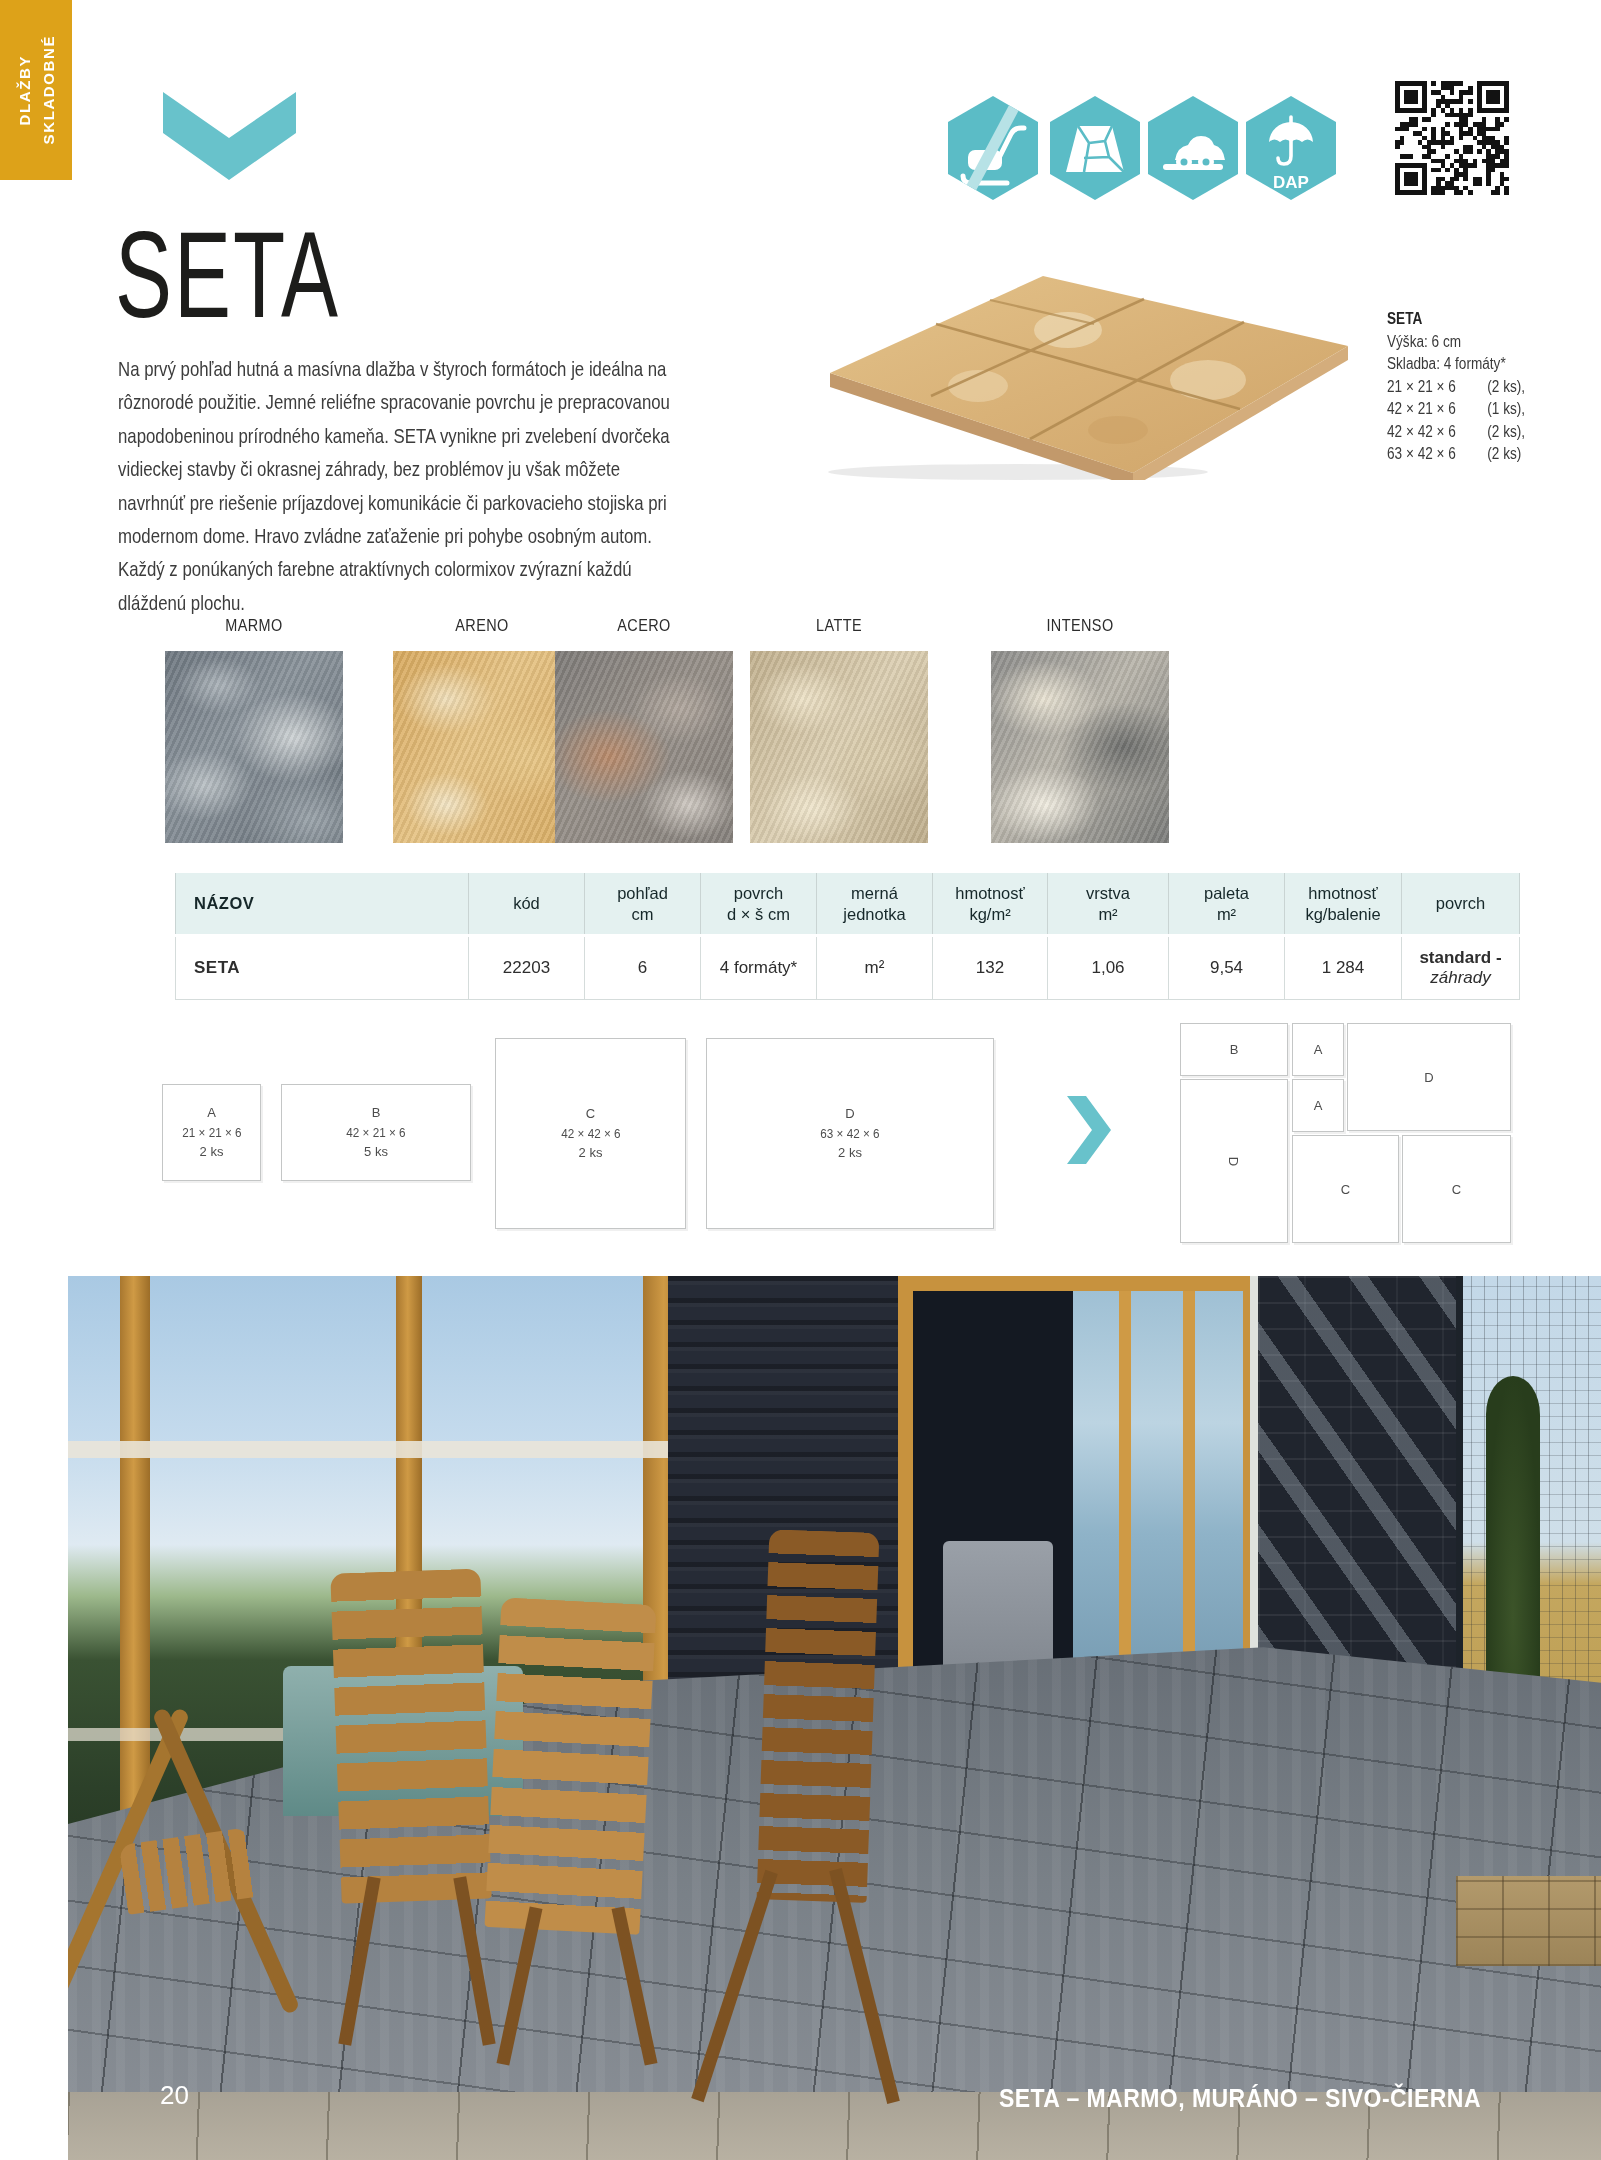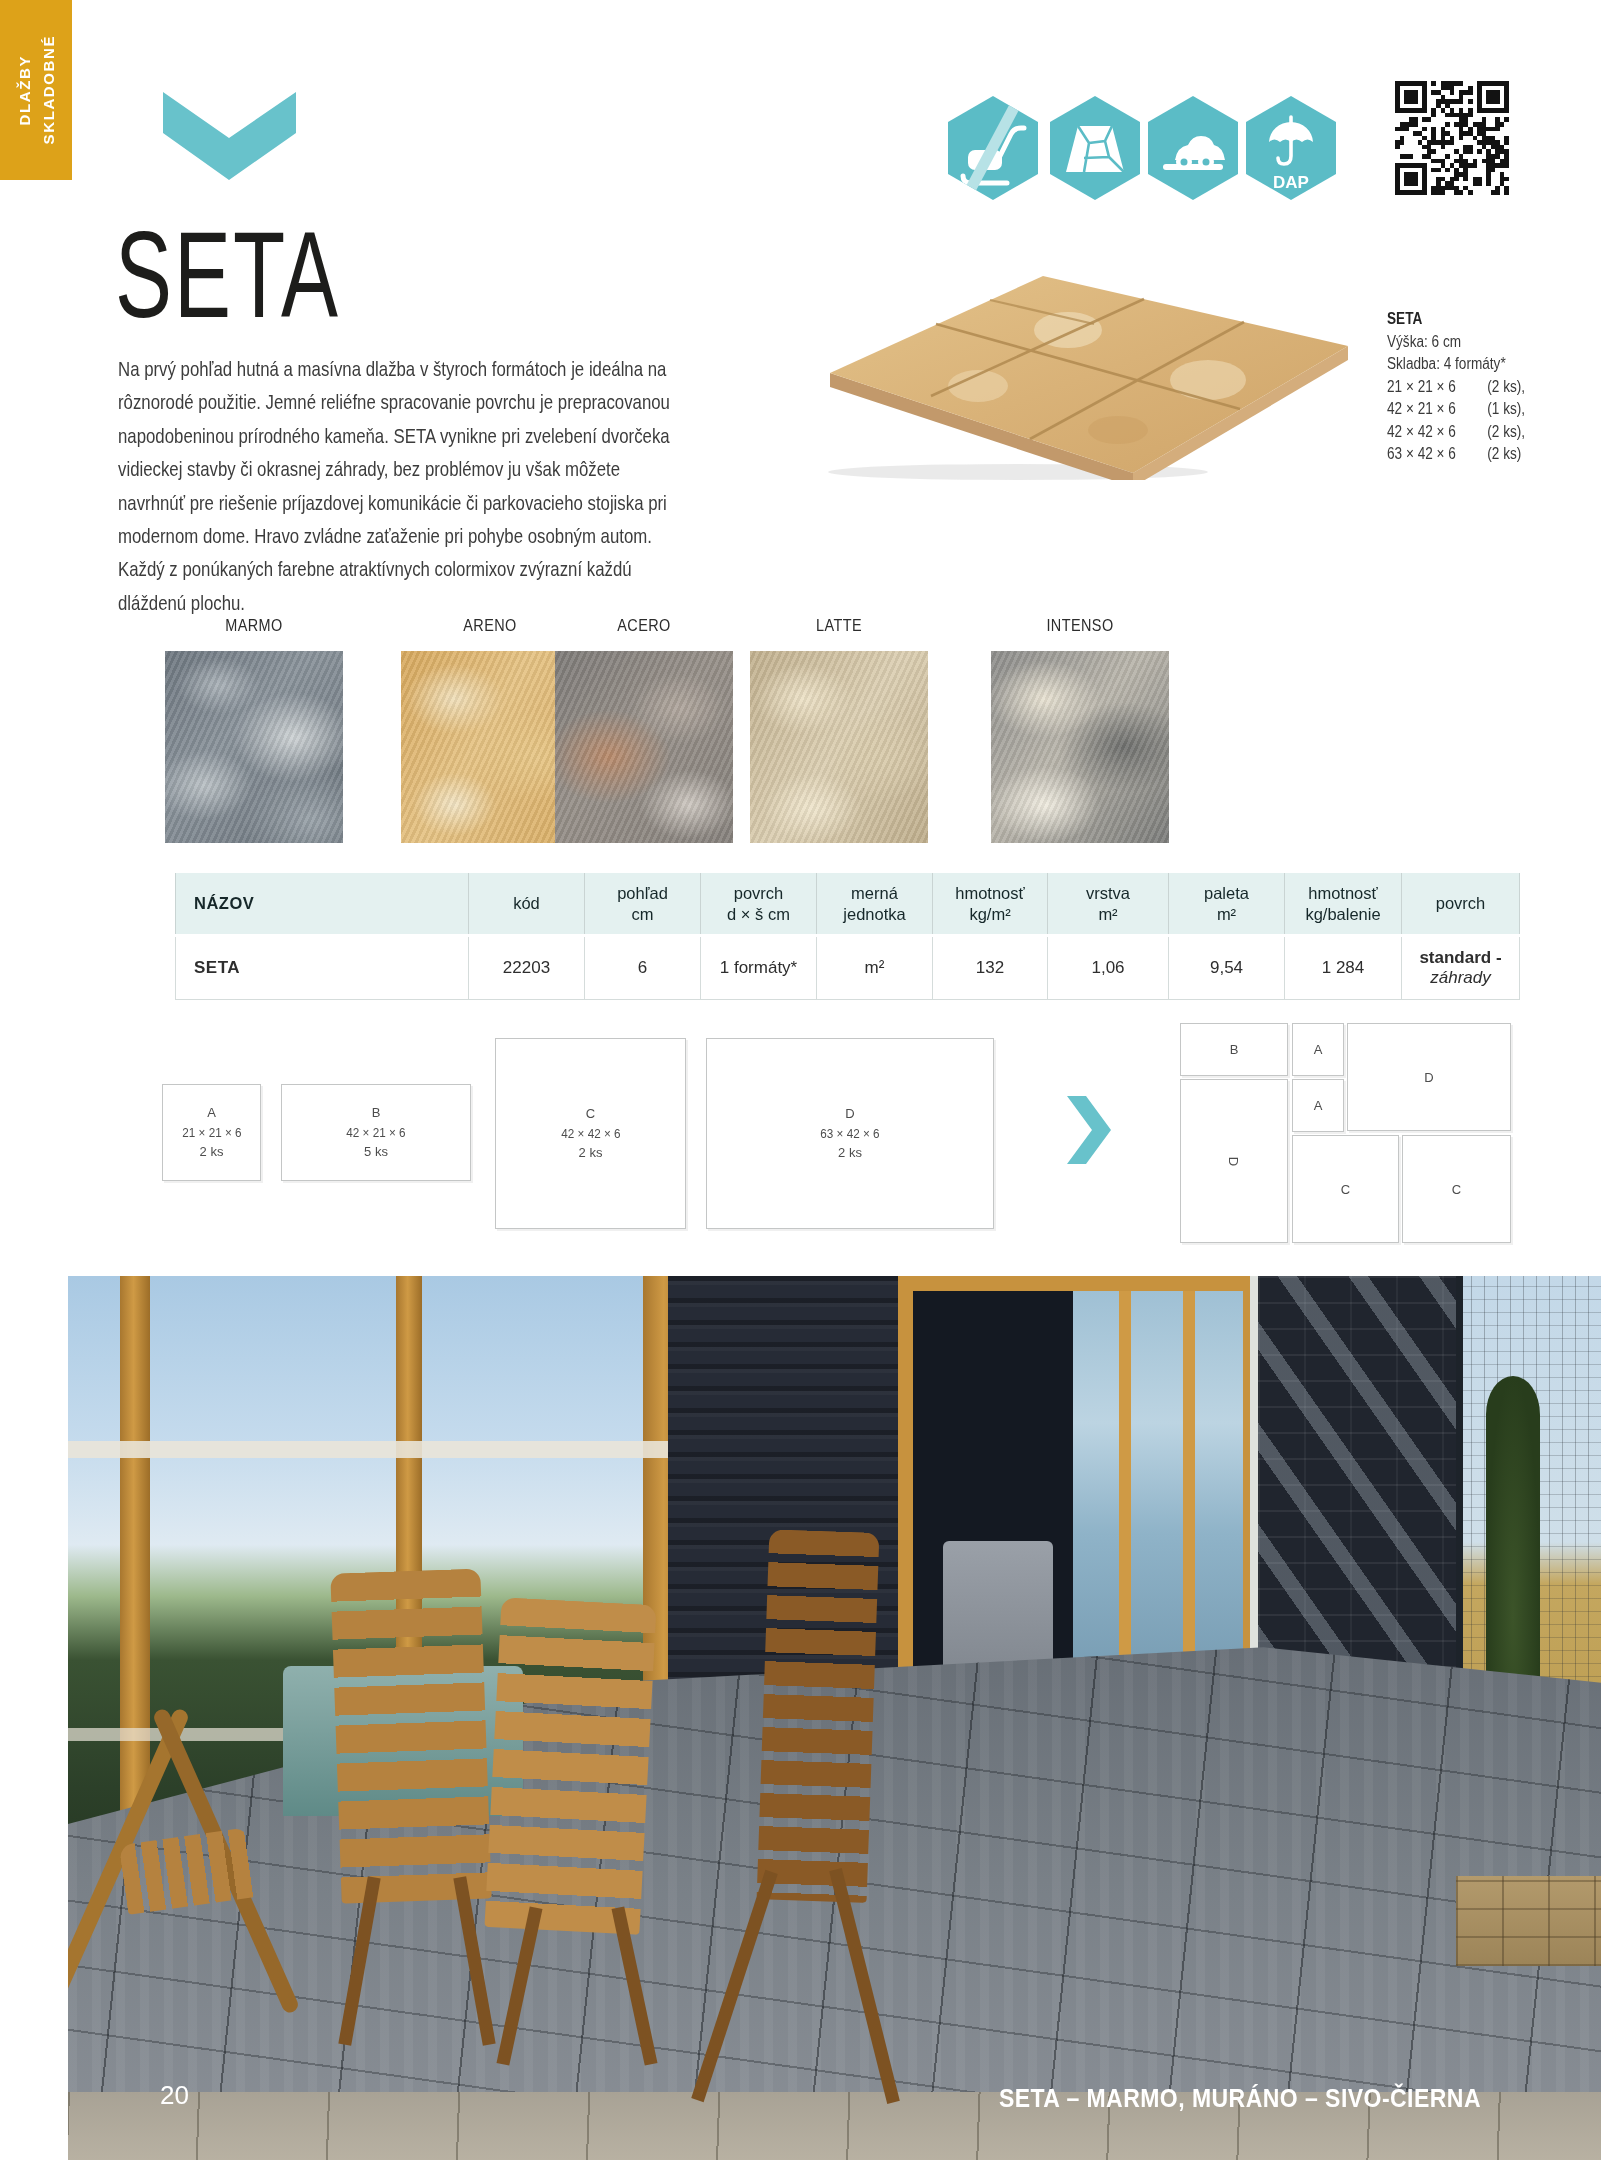--- a/index.html
+++ b/index.html
@@ -488,21 +488,21 @@
   <div class="frow">
       <span class="d">63 × 42 × 6</span>
       <span>(2 ks)</span>
     </div>
 </div>
 
 <div class="swatch-item" style="left:165px;">
   <div class="sw-label">MARMO</div>
   <div class="sw sw-marmo"></div>
 </div>
-<div class="swatch-item" style="left:360px;padding-left:41px;">
+<div class="swatch-item" style="left:352px;padding-left:41px;">
   <div class="sw-label">ARENO</div>
   <div class="sw sw-areno"></div>
 </div>
 <div class="swatch-item" style="left:555px;">
   <div class="sw-label">ACERO</div>
   <div class="sw sw-acero"></div>
 </div>
 <div class="swatch-item" style="left:750px;">
   <div class="sw-label">LATTE</div>
   <div class="sw sw-latte"></div>
@@ -542,21 +542,21 @@
     <th>paleta
 m²</th>
     <th>hmotnosť
 kg/balenie</th>
     <th>povrch</th>
   </tr>
   <tr>
     <td>SETA</td>
     <td>22203</td>
     <td>6</td>
-    <td>1 formáty*</td>
+    <td>4 formáty*</td>
     <td>m²</td>
     <td>132</td>
     <td>1,06</td>
     <td>9,54</td>
     <td>1 284</td>
     <td class="povrch">
       <span class="pb">standard -</span><br>
       <span class="pi">záhrady</span>
     </td>
   </tr>

